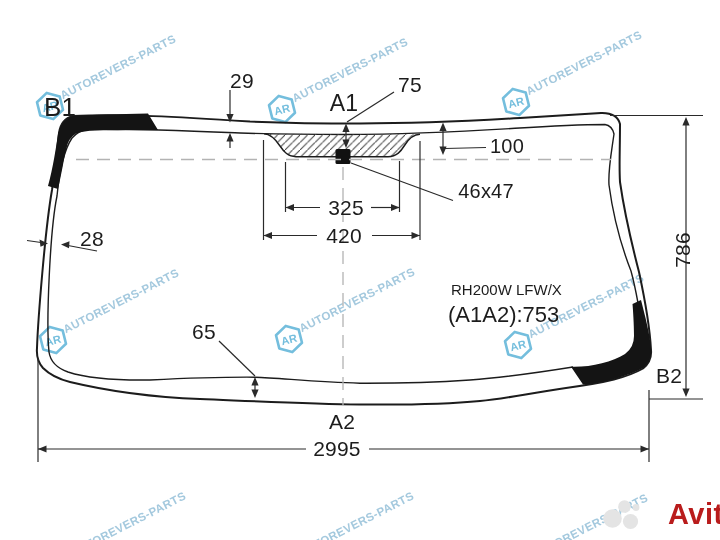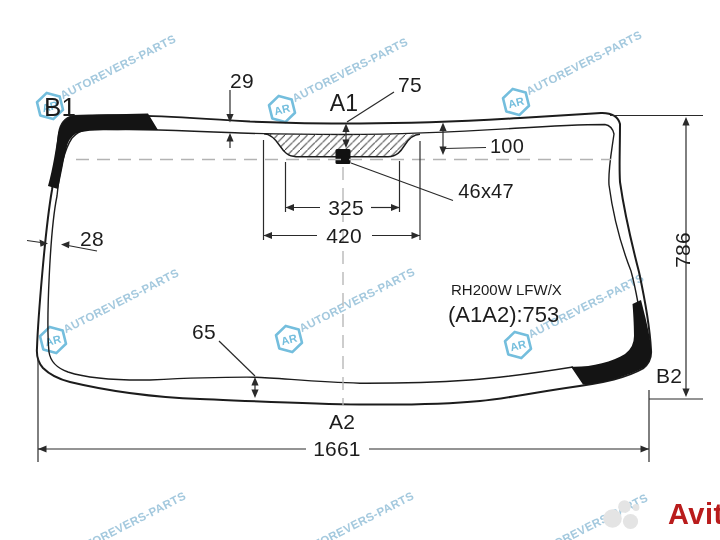--- a/index.html
+++ b/index.html
@@ -248,21 +248,21 @@
 
   <div class="lbl" style="left:242px;top:80px;font-size:21px">29</div>
   <div class="lbl" style="left:410px;top:84px;font-size:21px">75</div>
   <div class="lbl" style="left:507px;top:146px;font-size:20px">100</div>
   <div class="lbl" style="left:486px;top:191px;font-size:20px">46x47</div>
   <div class="lbl" style="left:346px;top:207px;font-size:21px">325</div>
   <div class="lbl" style="left:344px;top:235px;font-size:21px">420</div>
   <div class="lbl" style="left:92px;top:238px;font-size:21px">28</div>
   <div class="lbl" style="left:204px;top:331px;font-size:21px">65</div>
   <div class="lbl rot" style="left:682px;top:250px;font-size:21px">786</div>
-  <div class="lbl" style="left:337px;top:448px;font-size:21px">1661</div>
+  <div class="lbl" style="left:337px;top:448px;font-size:21px">2995</div>
 
   <div class="partline" style="left:451px;top:282px;font-size:15px">RH200W  LFW/X</div>
   <div class="partline" style="left:448px;top:304px;font-size:22px">(A1A2):753</div>
 
   <svg class="layer" viewBox="0 0 720 540">
     <g fill="#e4e4e4">
       <circle cx="624.5" cy="506.5" r="6.3"></circle>
       <circle cx="636" cy="507.5" r="3.4"></circle>
       <circle cx="612.5" cy="518.5" r="9.3"></circle>
       <circle cx="630.5" cy="521.5" r="7.6"></circle>

